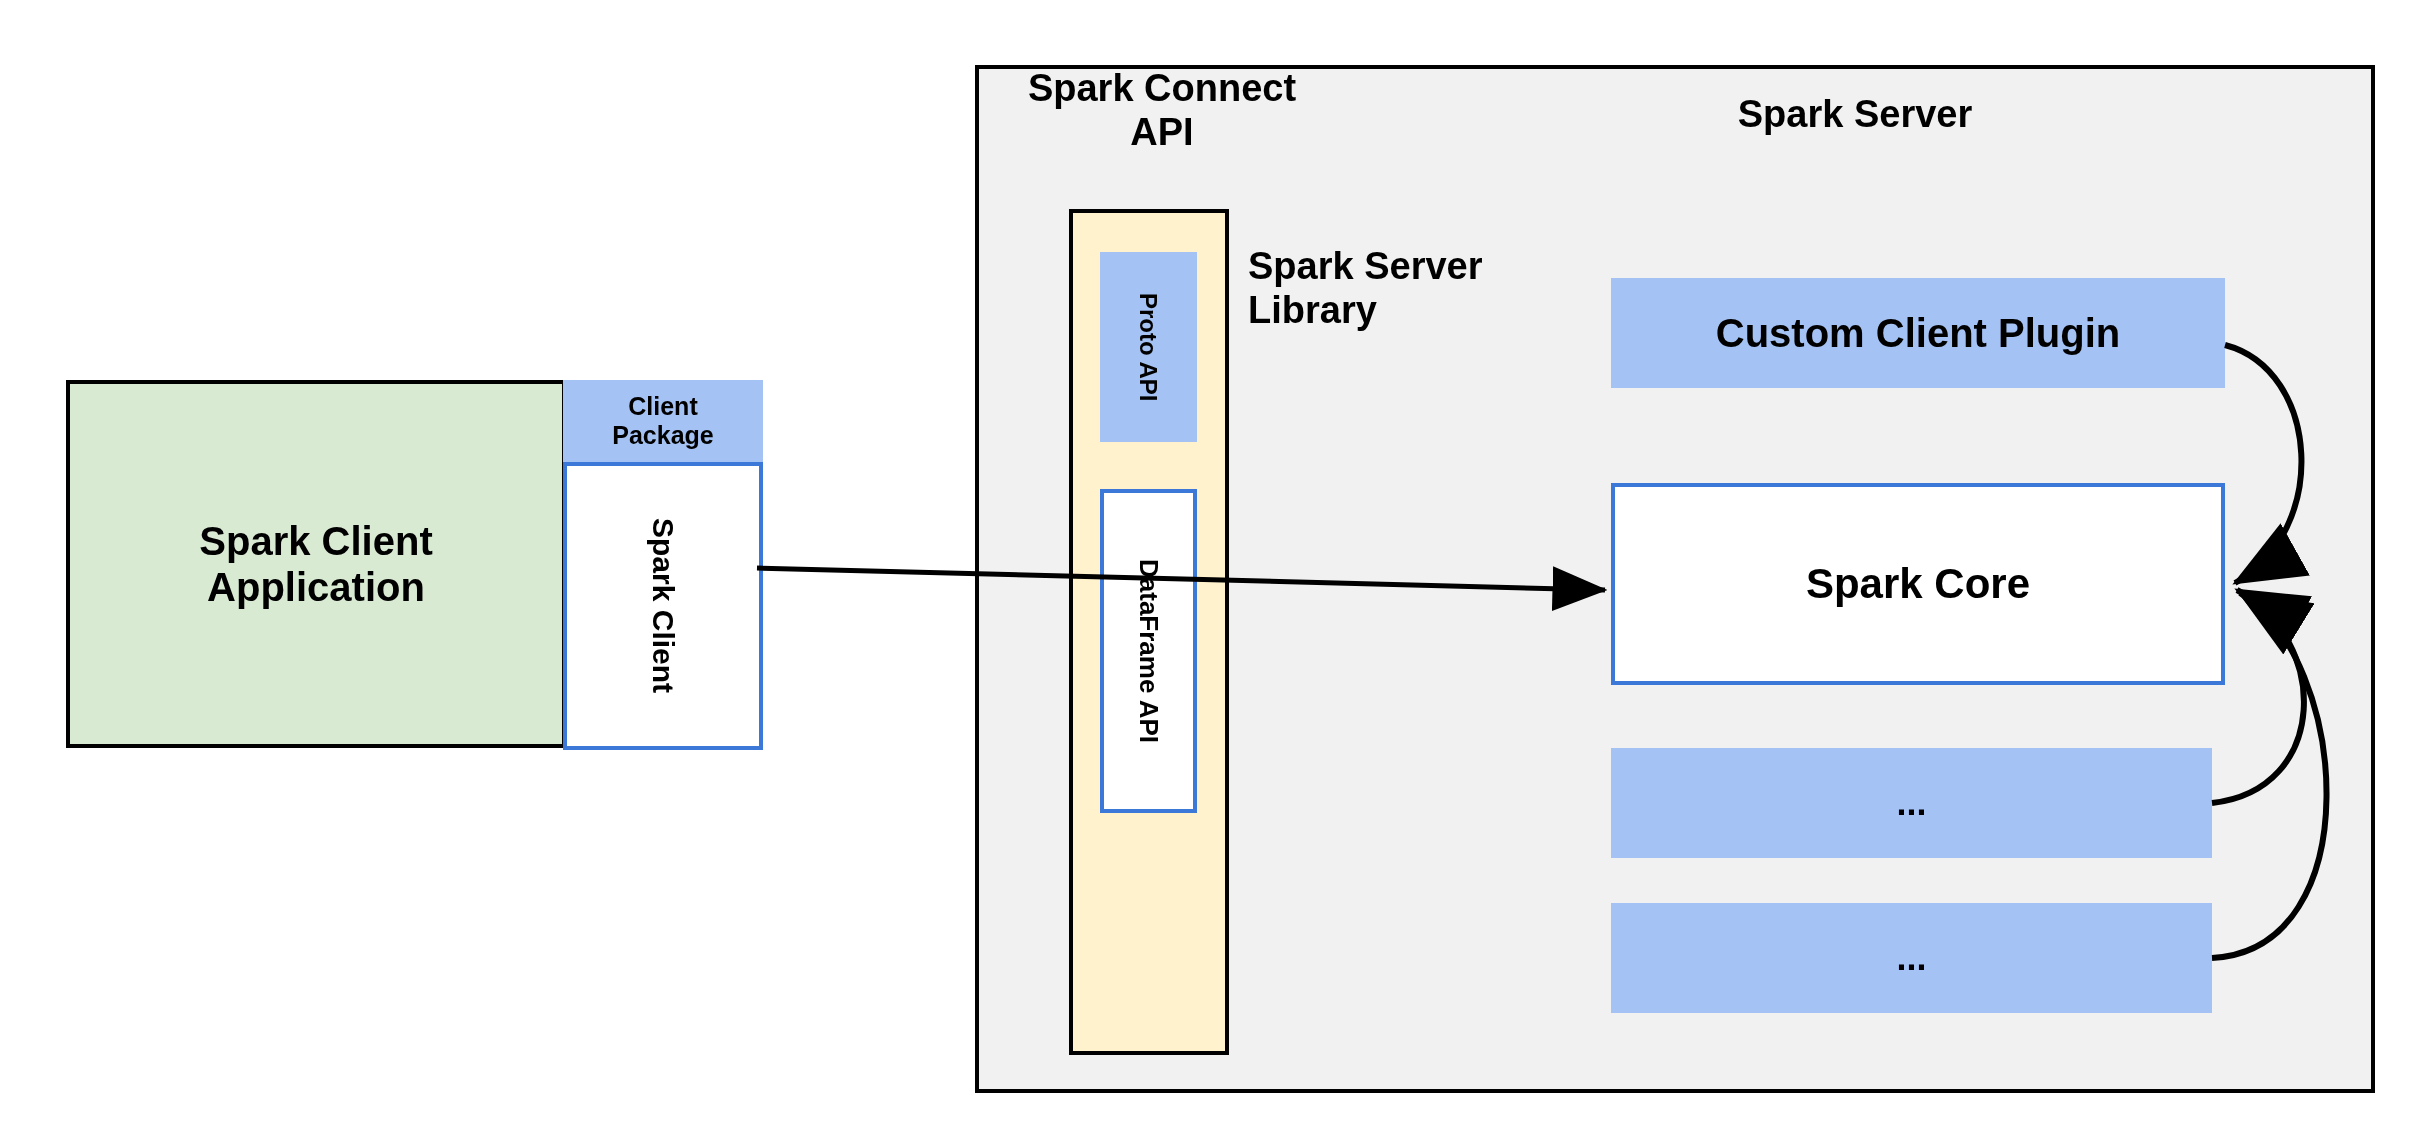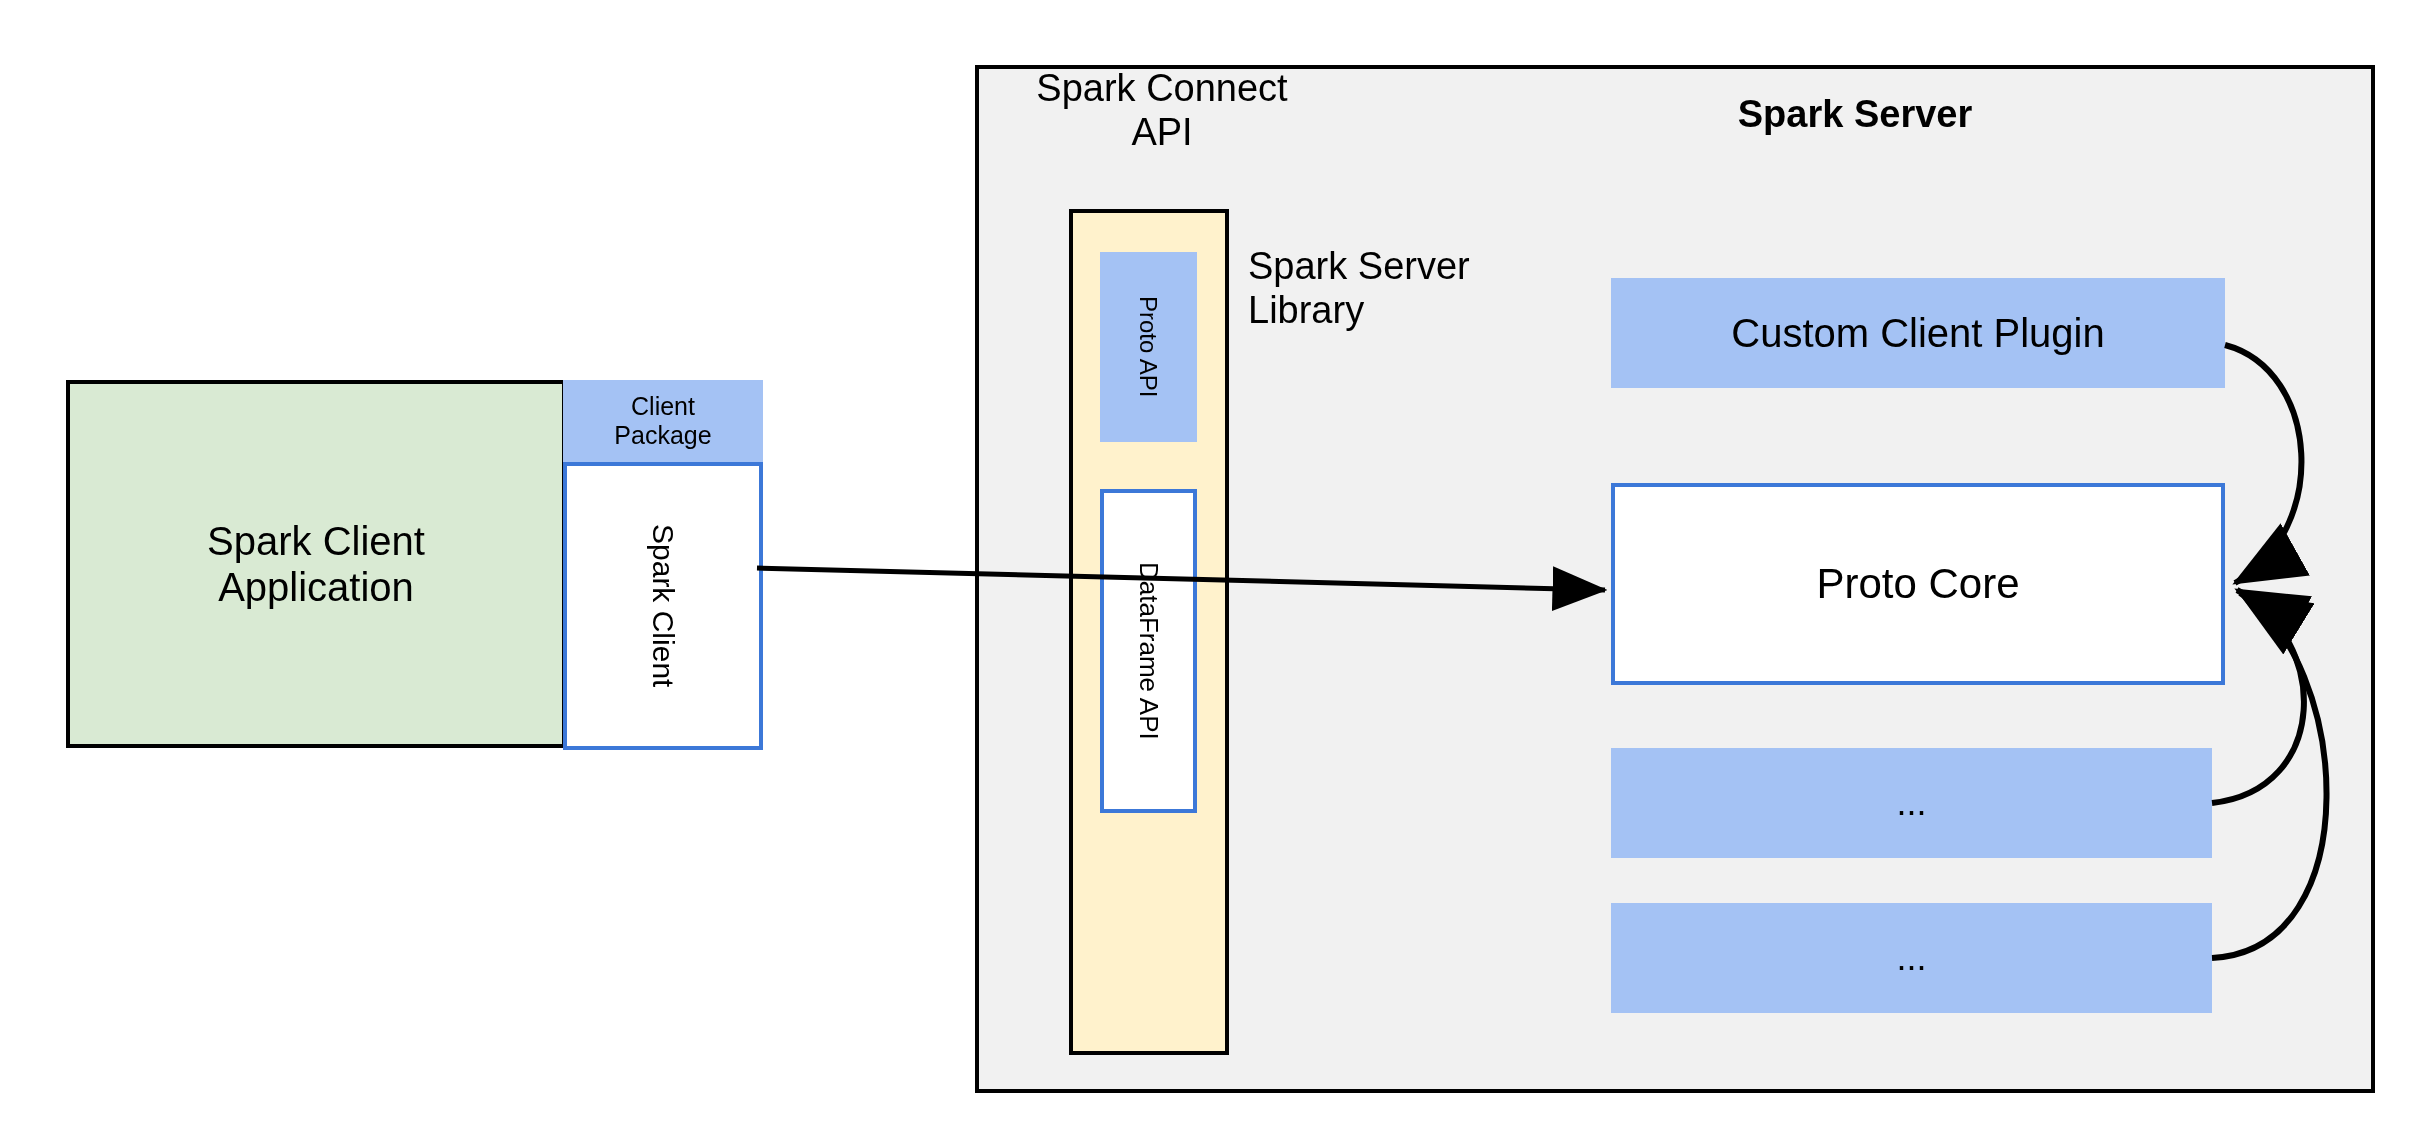--- a/index.html
+++ b/index.html
@@ -19,20 +19,21 @@
   }
   .box {
     position: absolute;
     box-sizing: border-box;
     display: flex;
     align-items: center;
     justify-content: center;
     text-align: center;
     color: #000000;
     line-height: 1.15;
+    font-weight: bold;
   }
 
   
   #client-app {
     left: 66px;
     top: 380px;
     width: 500px;
     height: 368px;
     background: #d9ead3;
     border: 4px solid #000000;
@@ -205,21 +206,21 @@
   <div class="box" id="spark-server-title">Spark Server</div>
 
   <div class="box" id="spark-server-library-label" style="white-space: pre-line;">Spark Server
 Library</div>
 
   <div class="box" id="custom-library-plugin">
     <span>Custom Client Plugin</span>
   </div>
 
   <div class="box" id="spark-core">
-    <span>Proto Core</span>
+    <span>Spark Core</span>
   </div>
 
   <div class="box" id="ellipsis-1">
     <span>...</span>
   </div>
 
   <div class="box" id="ellipsis-2">
     <span>...</span>
   </div>
 

